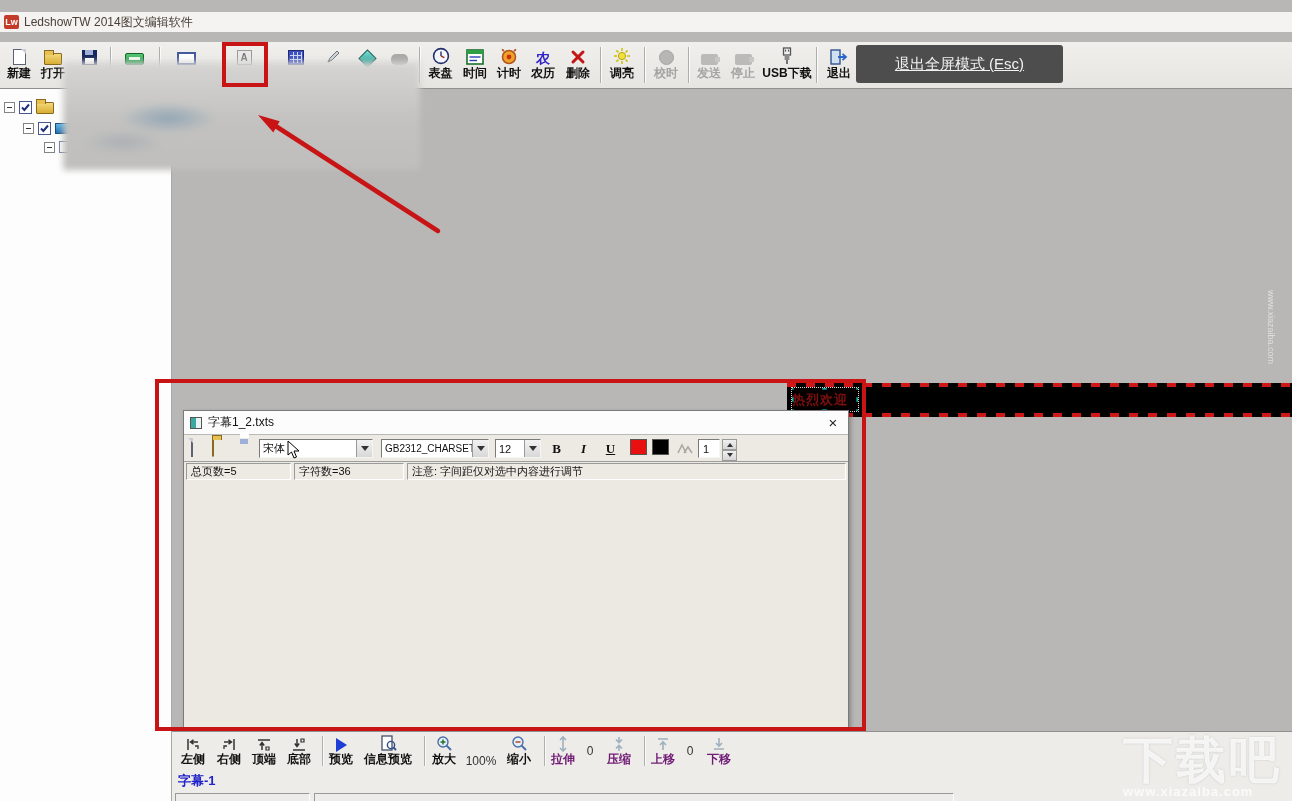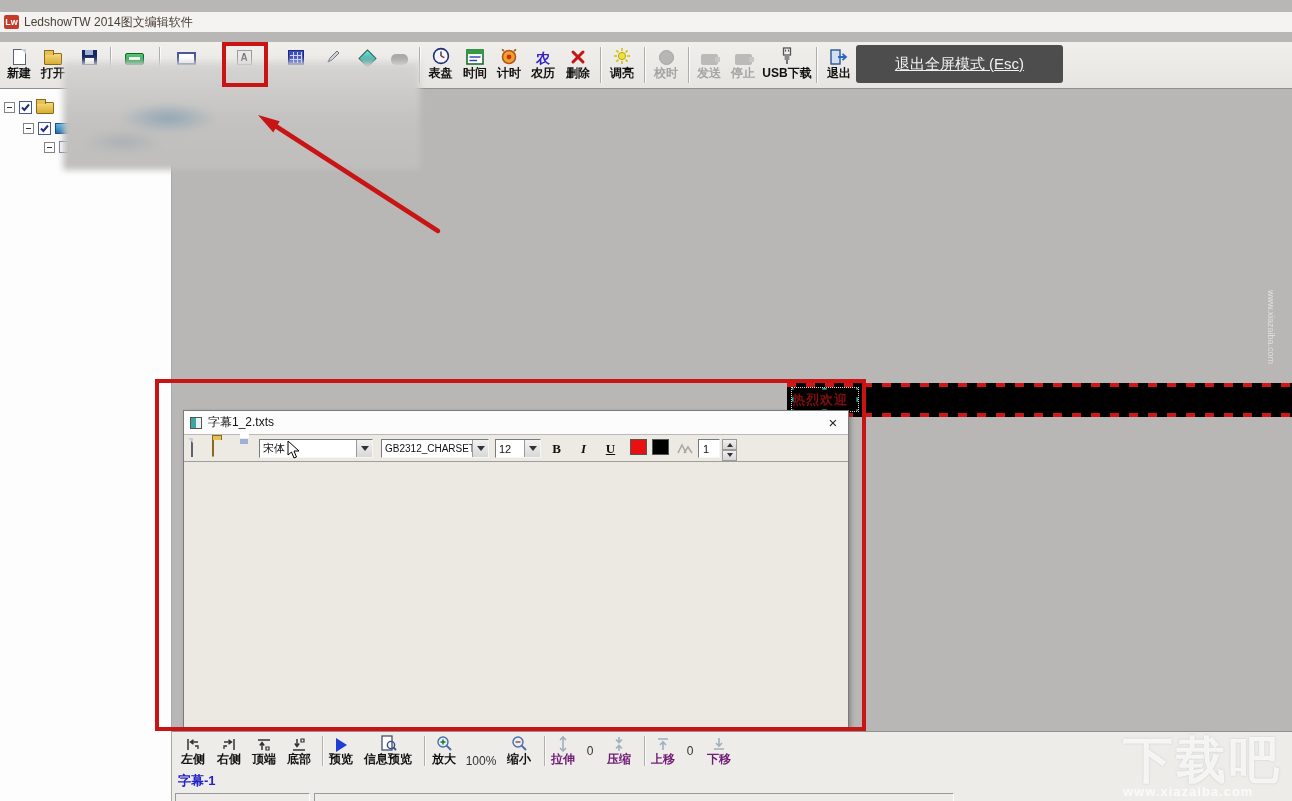--- a/index.html
+++ b/index.html
@@ -403,20 +403,25 @@
         </div>
       <div class="dtb spin-btns" style="left:538px">
         <div>
             <span class="tri-up-s"></span>
           </div>
         <div>
             <span class="tri-dn-s"></span>
           </div>
       </div>
     </div>
+    <div id="dlg-status">
+      <span class="st-cell st-c1">总页数=5</span>
+      <span class="st-cell st-c2">字符数=36</span>
+      <span class="st-cell st-c3">注意: 字间距仅对选中内容进行调节</span>
+    </div>
   </div>
 
   <div id="red-rect-small"></div>
   <div id="red-rect-big"></div>
   <svg id="arrow-svg" width="200" height="140" viewBox="0 0 200 140">
     <line x1="190" y1="128" x2="26" y2="22" stroke="#c81414" stroke-width="4.5" stroke-linecap="round"></line>
     <polygon points="10,12 25.3,29.5 31.7,18.3" fill="#c81414"></polygon>
   </svg>
 
   <svg id="mouse-cursor" width="14" height="19" viewBox="0 0 14 19">

